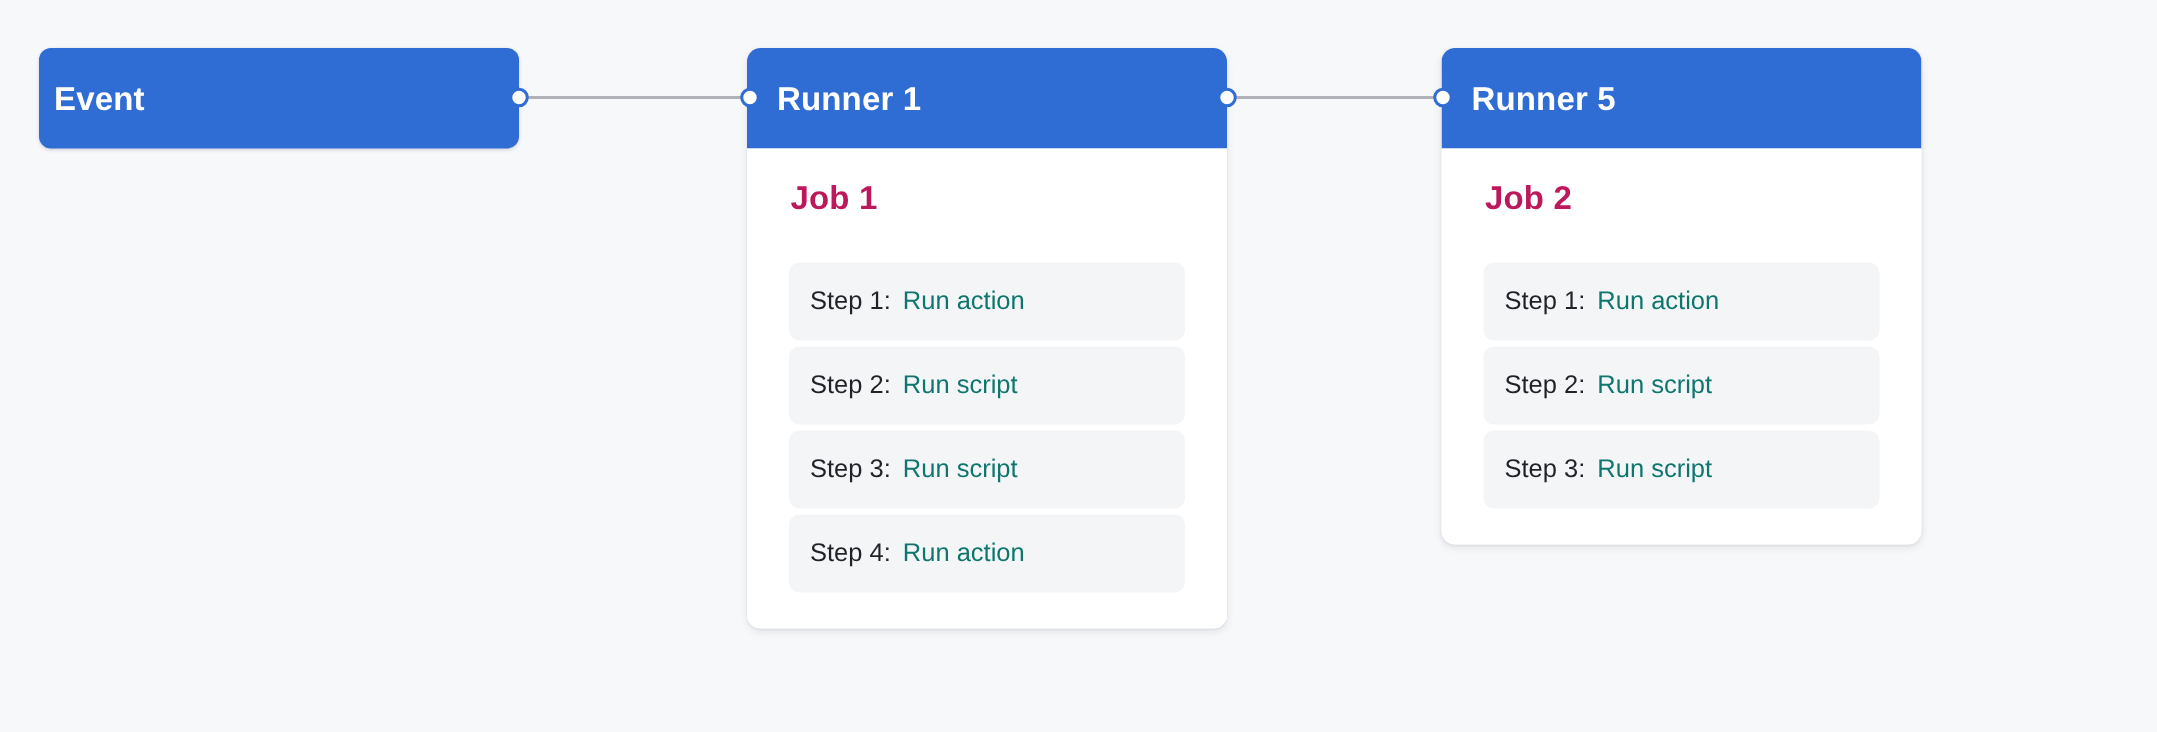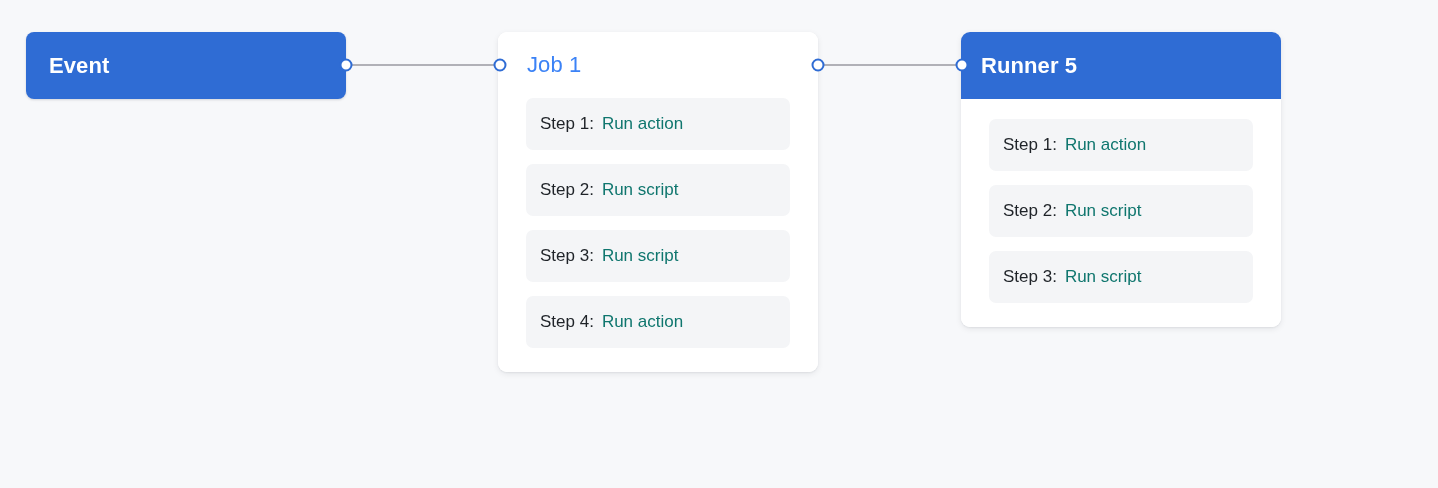--- a/index.html
+++ b/index.html
@@ -61,21 +61,21 @@
     box-shadow: 0 1px 3px rgba(16,24,40,0.10), 0 1px 2px rgba(16,24,40,0.06);
     display: flex;
     align-items: center;
     z-index: 3;
   }
   #node-event .node-title {
     color: #ffffff;
     font-size: 22px;
     font-weight: bold;
     letter-spacing: 0.1px;
-    padding-left: 23px;
+    padding-left: 10px;
   }
 
   
   .runner-card {
     position: absolute;
     width: 320px;
     background: #ffffff;
     border-radius: 9px;
     box-shadow: 0 2px 6px rgba(16,24,40,0.08), 0 1px 2px rgba(16,24,40,0.06);
     overflow: hidden;
@@ -98,31 +98,31 @@
     padding-left: 20px;
   }
 
   .runner-body {
     padding: 20px 28px 24px 28px;
     background: #ffffff;
   }
 
   .job-title {
     font-size: 22px;
-    font-weight: normal;
-    color: #3b82f6;
+    font-weight: bold;
+    color: #be185d;
     letter-spacing: 0.1px;
-    margin-bottom: 20px;
+    margin-bottom: 30px;
     padding-left: 1px;
   }
 
   .steps-list {
     display: flex;
     flex-direction: column;
-    gap: 14px;
+    gap: 4px;
   }
 
   .step-row {
     background: #f4f5f7;
     border-radius: 7px;
     height: 52px;
     display: flex;
     align-items: center;
     padding-left: 14px;
   }
@@ -146,20 +146,23 @@
 
   <div class="edge" id="edge-event-runner1"></div>
   <div class="edge" id="edge-runner1-runner2"></div>
 
   <div id="node-event">
     <span class="node-title">Event</span>
   </div>
   <div class="handle" id="handle-event-out"></div>
 
   <div class="runner-card" id="node-runner1">
+    <div class="runner-header">
+      <span class="runner-title">Runner 1</span>
+    </div>
     <div class="runner-body">
       <div class="job-title">Job 1</div>
       <div class="steps-list">
         <div class="step-row">
           <span class="step-label">Step 1:</span>
           <span class="step-value">Run action</span>
         </div>
         <div class="step-row">
           <span class="step-label">Step 2:</span>
           <span class="step-value">Run script</span>
@@ -176,20 +179,21 @@
     </div>
   </div>
   <div class="handle" id="handle-runner1-in"></div>
   <div class="handle" id="handle-runner1-out"></div>
 
   <div class="runner-card" id="node-runner2">
     <div class="runner-header">
       <span class="runner-title">Runner 5</span>
     </div>
     <div class="runner-body">
+      <div class="job-title">Job 2</div>
       <div class="steps-list">
         <div class="step-row">
           <span class="step-label">Step 1:</span>
           <span class="step-value">Run action</span>
         </div>
         <div class="step-row">
           <span class="step-label">Step 2:</span>
           <span class="step-value">Run script</span>
         </div>
         <div class="step-row">

